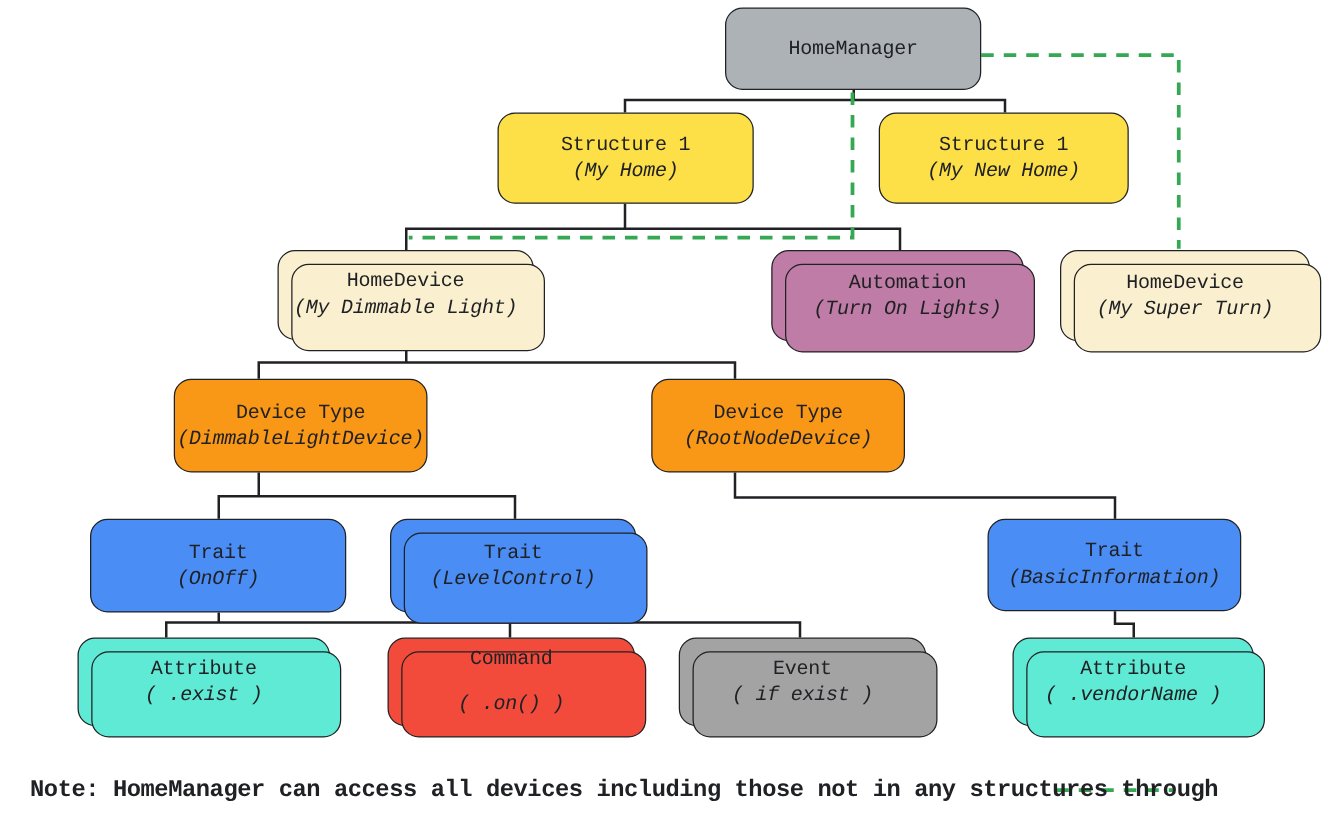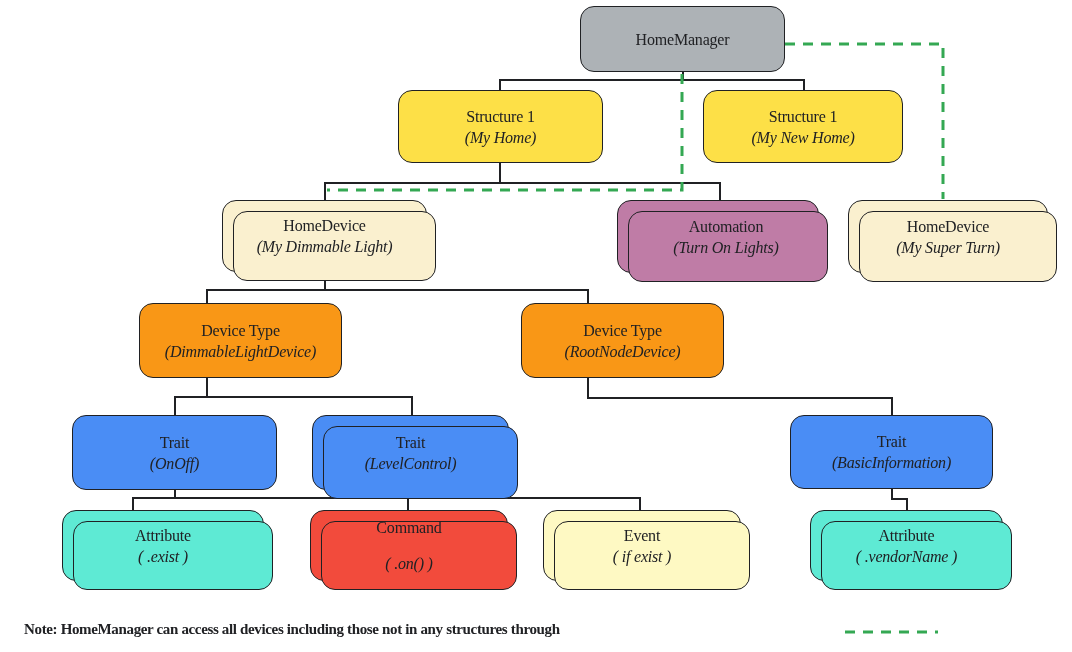--- a/index.html
+++ b/index.html
@@ -1,18 +1,18 @@
 <!DOCTYPE html>
 <html><head>
 <meta charset="utf-8">
 <style>
   html,body{margin:0;padding:0;background:#ffffff;}
   .canvas{
     position:relative;width:1072px;height:652px;background:#ffffff;overflow:hidden;
-    font-family:Liberation Serif, serif;color:#202124;border-radius:16px;
+    font-family:Liberation Mono, monospace;color:#202124;border-radius:16px;
   }
   svg.wires{position:absolute;left:0;top:0;z-index:0;}
   .node{
     position:absolute;z-index:1;
     display:flex;flex-direction:column;align-items:center;justify-content:center;
     border:1.6px solid #202124;border-radius:14px;
     text-align:center;font-size:16px;line-height:21px;letter-spacing:-0.2px;
     box-sizing:border-box;
   }
   .node .title{font-weight:400;}
@@ -23,24 +23,24 @@
     background:inherit;border:inherit;border-radius:inherit;
   }
   .c-gray{background:#ADB2B6;}
   .c-bluelight{background:#fde047;}
   .c-cream{background:#FAF0CF;}
   .c-mauve{background:#BF7CA6;padding-left:16px;}
   .c-orange{background:#F99716;margin-left:34px;}
   .c-blue{background:#4A8DF5;}
   .c-green{background:#5eead4;}
   .c-red{background:#F24B3C;gap:15px;}
-  .c-yellow{background:#fef9c3;}
+  .c-yellow{background:#a3a3a3;}
   .note{
     position:absolute;left:24px;top:621px;z-index:1;
-    font-size:15px;font-weight:700;letter-spacing:-0.35px;color:#202124;white-space:nowrap;
+    font-size:19px;font-weight:700;letter-spacing:-0.35px;color:#202124;white-space:nowrap;
   }
 </style>
 </head>
 <body>
 
 <div class="canvas">
 
   <svg class="wires" width="1072" height="652" viewBox="0 0 1072 652">
 
     <g fill="none" stroke="#202124" stroke-width="2">

